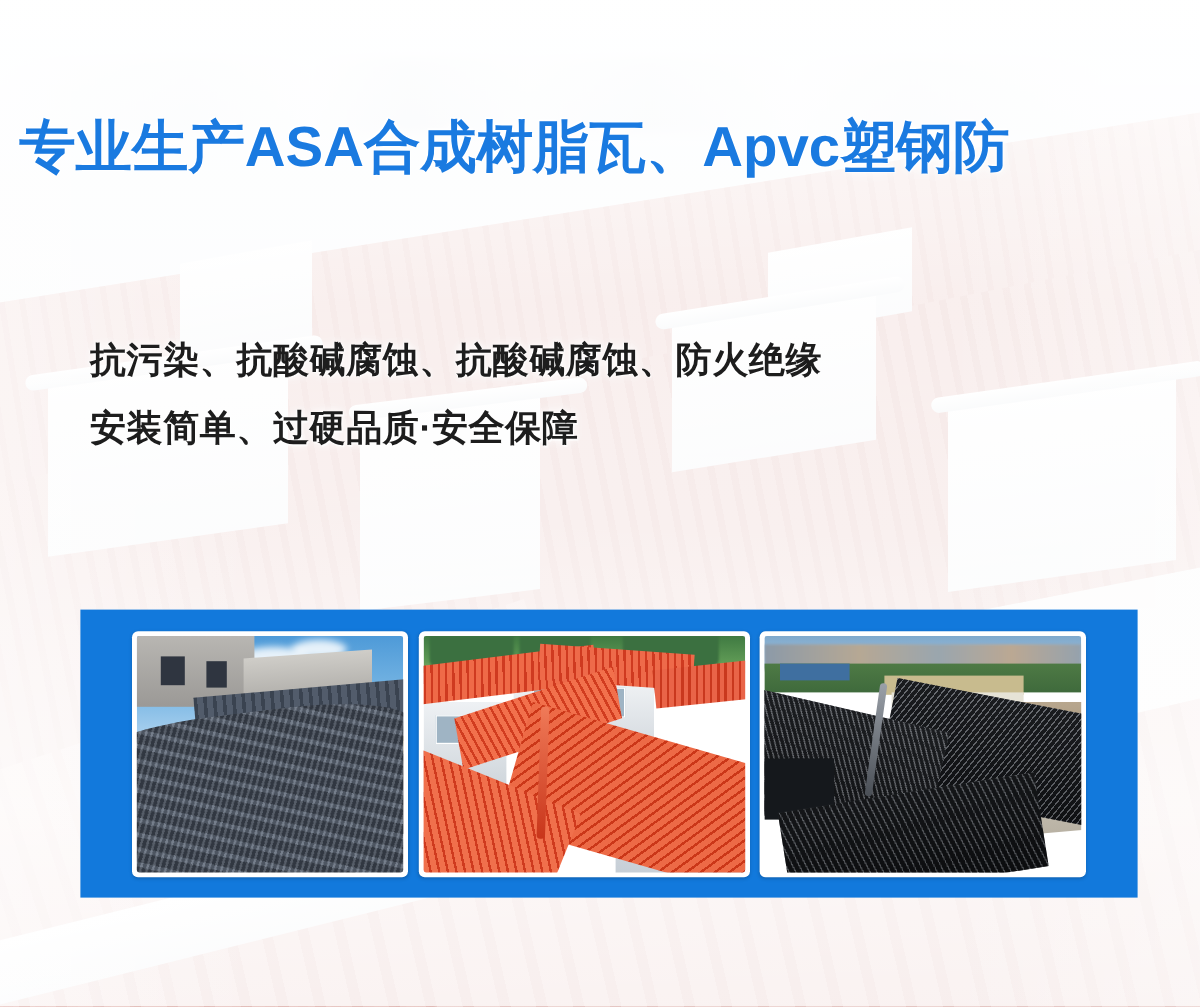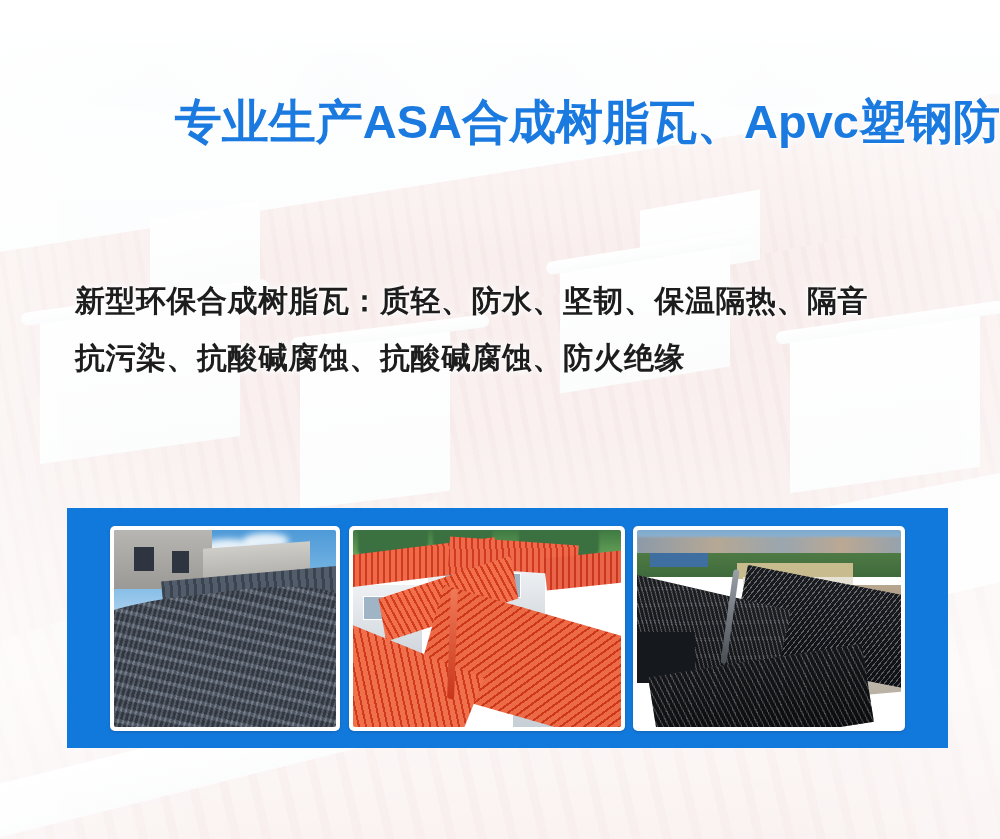--- a/index.html
+++ b/index.html
@@ -105,21 +105,21 @@
   .bg-wash2{
     position:absolute;inset:0;
     background:linear-gradient(90deg,rgba(255,255,255,.34) 0%,rgba(255,255,255,0) 22%,rgba(255,255,255,0) 78%,rgba(255,255,255,.30) 100%);
   }
 
   
   .content{position:absolute;inset:0;}
 
   .headline{
     position:absolute;left:16px;right:0;top:92px;
-    text-align:right;
+    text-align:left;
   }
   .headline .hl{
     display:block;
     font-size:47px;
     line-height:60px;
     font-weight:bold;
     color:#1a7ae0;
     letter-spacing:0px;
     text-shadow:
       0 0 7px rgba(255,255,255,.95),
@@ -286,22 +286,22 @@
     <div class="bg-wash2"></div>
   </div>
 
   <div class="content">
 
     <div class="headline">
       <span class="hl">专业生产ASA合成树脂瓦、Apvc塑钢防</span>
     </div>
 
     <div class="subhead">
-      <span class="sl">新型环保合成树脂瓦：质轻、防水、坚韧、保温隔热、隔音</span>
       <span class="sl">抗污染、抗酸碱腐蚀、抗酸碱腐蚀、防火绝缘</span>
+      <span class="sl">安装简单、过硬品质·安全保障</span>
     </div>
 
     <div class="gallery">
 
       <div class="photo p1">
         <div class="inner">
           <div class="ph1-sky"></div>
           <div class="ph1-cloud ph1-c1"></div>
           <div class="ph1-cloud ph1-c2"></div>
           <div class="ph1-cloud ph1-c3"></div>

